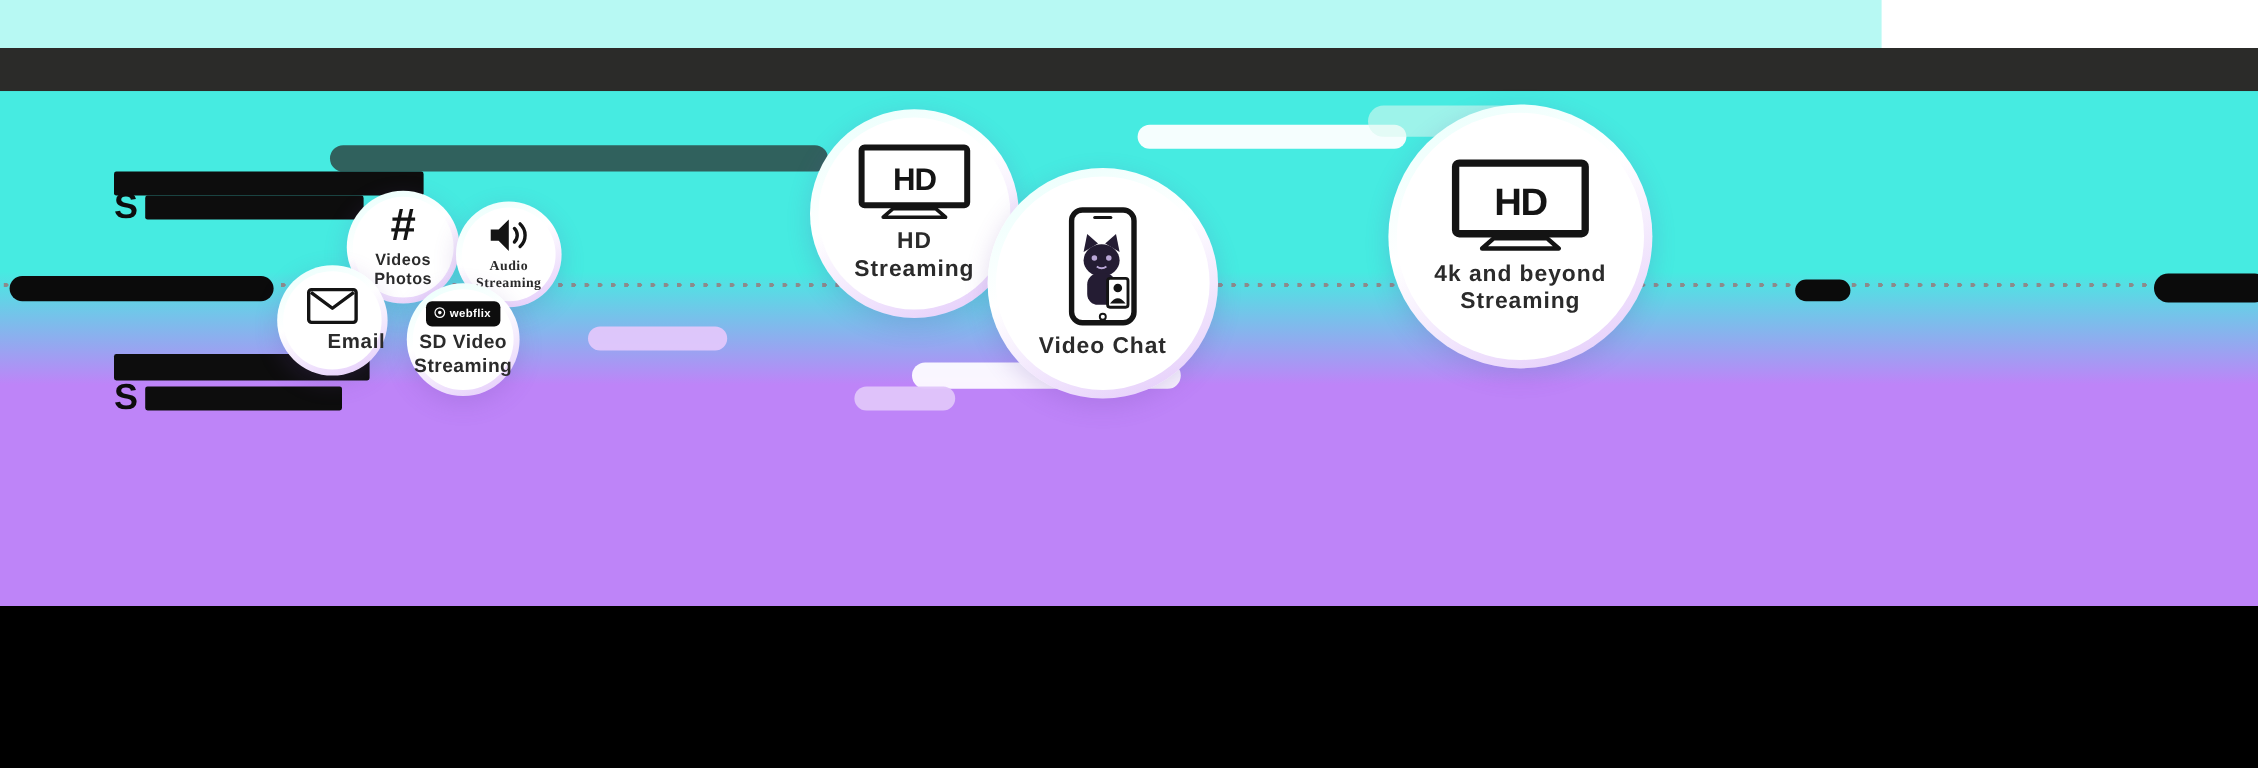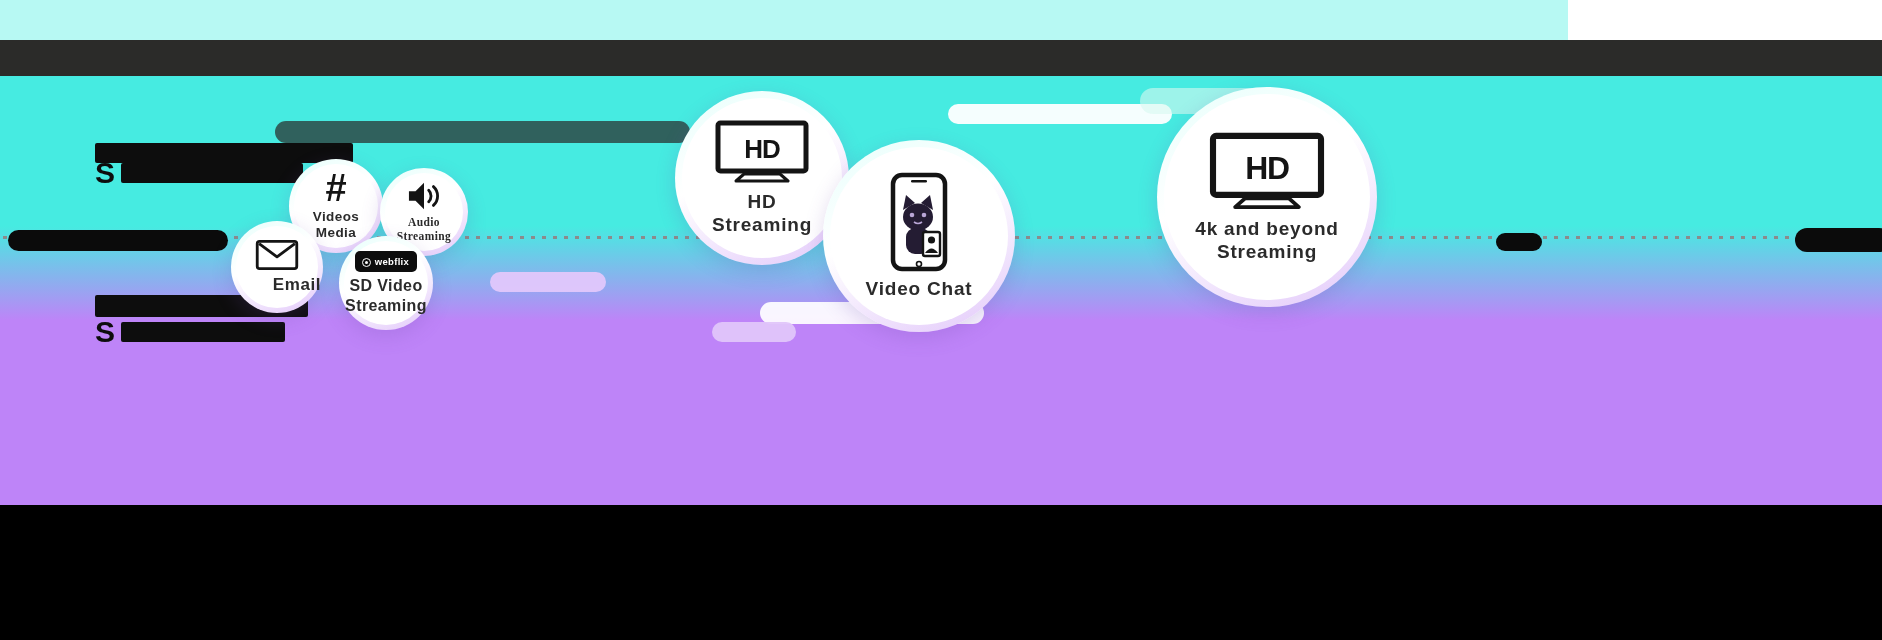--- a/index.html
+++ b/index.html
@@ -38,21 +38,21 @@
   .lbl-xl { font-size:19px; letter-spacing:0.8px; }
   .lbl-lg { font-size:17px; letter-spacing:0.6px;margin-left:40px; }
   .lbl-md { font-size:13.5px; }
   .lbl-sm { font-size:16px; }
   .lbl-xs { font-size:11.5px; }
   .lbl span { display:block; }
 
   .hash-glyph { font-size:38px; line-height:0.9; font-weight:800; color:#141414; }
 
   .webflix { background:#0d0d0d; color:#fff; border-radius:5px; padding:5px 8px 5px 7px;
-    display:flex; align-items:flex-end; gap:4px; }
+    display:flex; align-items:flex-start; gap:4px; }
   .webflix .dot { width:9px; height:9px; border:1.6px solid #fff; border-radius:50%; position:relative; flex:0 0 auto; }
   .webflix .dot::after { content:""; position:absolute; inset:2px; background:#fff; border-radius:50%; }
   .webflix .name { font-size:9.5px; font-weight:bold; letter-spacing:0.3px; }
 
   svg text { font-family:"Liberation Sans", sans-serif; }
   .tv-logo { font-weight:900; letter-spacing:-1px; }
 </style>
 </head>
 <body>
 
@@ -87,21 +87,21 @@
   <div class="redline" style="left:95px; top:321px;">
     <span class="pfx">S</span>
     <span class="bar" style="width:164px;"></span>
   </div>
 
   <div class="bubble small" style="left:289px; top:159px; width:94px; height:94px;">
     <div class="bubble-inner">
       <div class="hash-glyph">#</div>
       <div class="lbl lbl-md">
         <span>Videos</span>
-        <span>Media</span>
+        <span>Photos</span>
       </div>
     </div>
   </div>
 
   <div class="bubble small" style="left:380px; top:168px; width:88px; height:88px;font-family:Liberation Serif, serif;">
     <div class="bubble-inner">
       <svg width="36" height="32" viewBox="0 0 38 34">
         <path d="M3 12 h7 l9 -9 v28 l-9 -9 H3 z" fill="#141414"></path>
         <path d="M24 11 a8.5 8.5 0 0 1 0 12" stroke="#141414" stroke-width="3" fill="none" stroke-linecap="round"></path>
         <path d="M29 7 a13.5 13.5 0 0 1 0 20" stroke="#141414" stroke-width="3" fill="none" stroke-linecap="round"></path>

